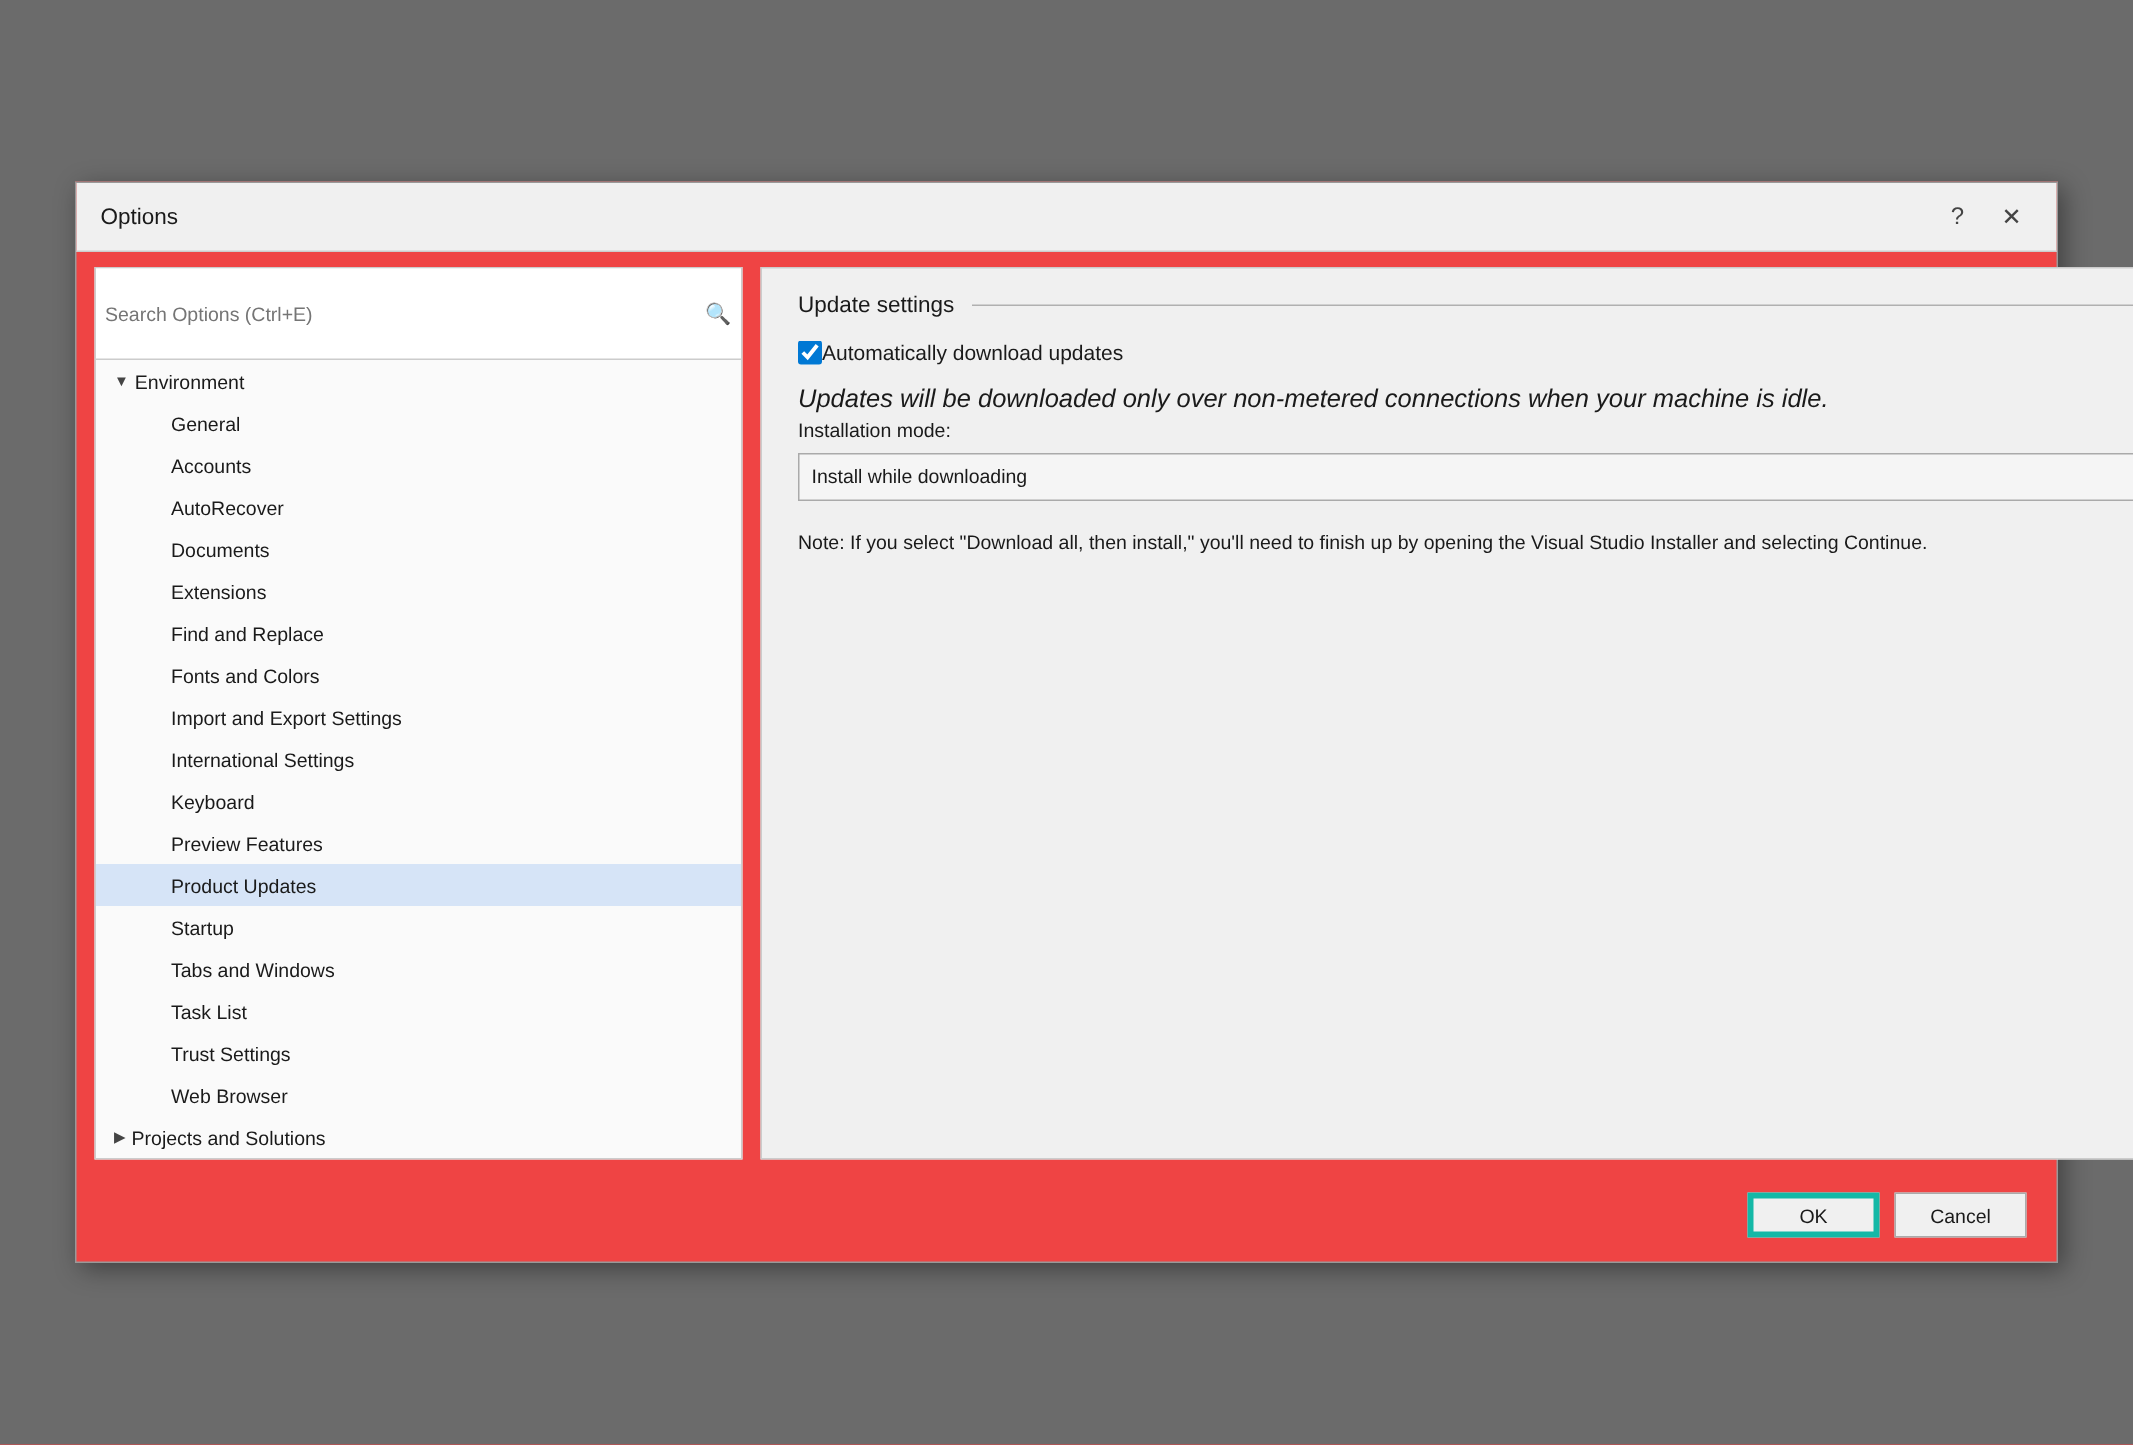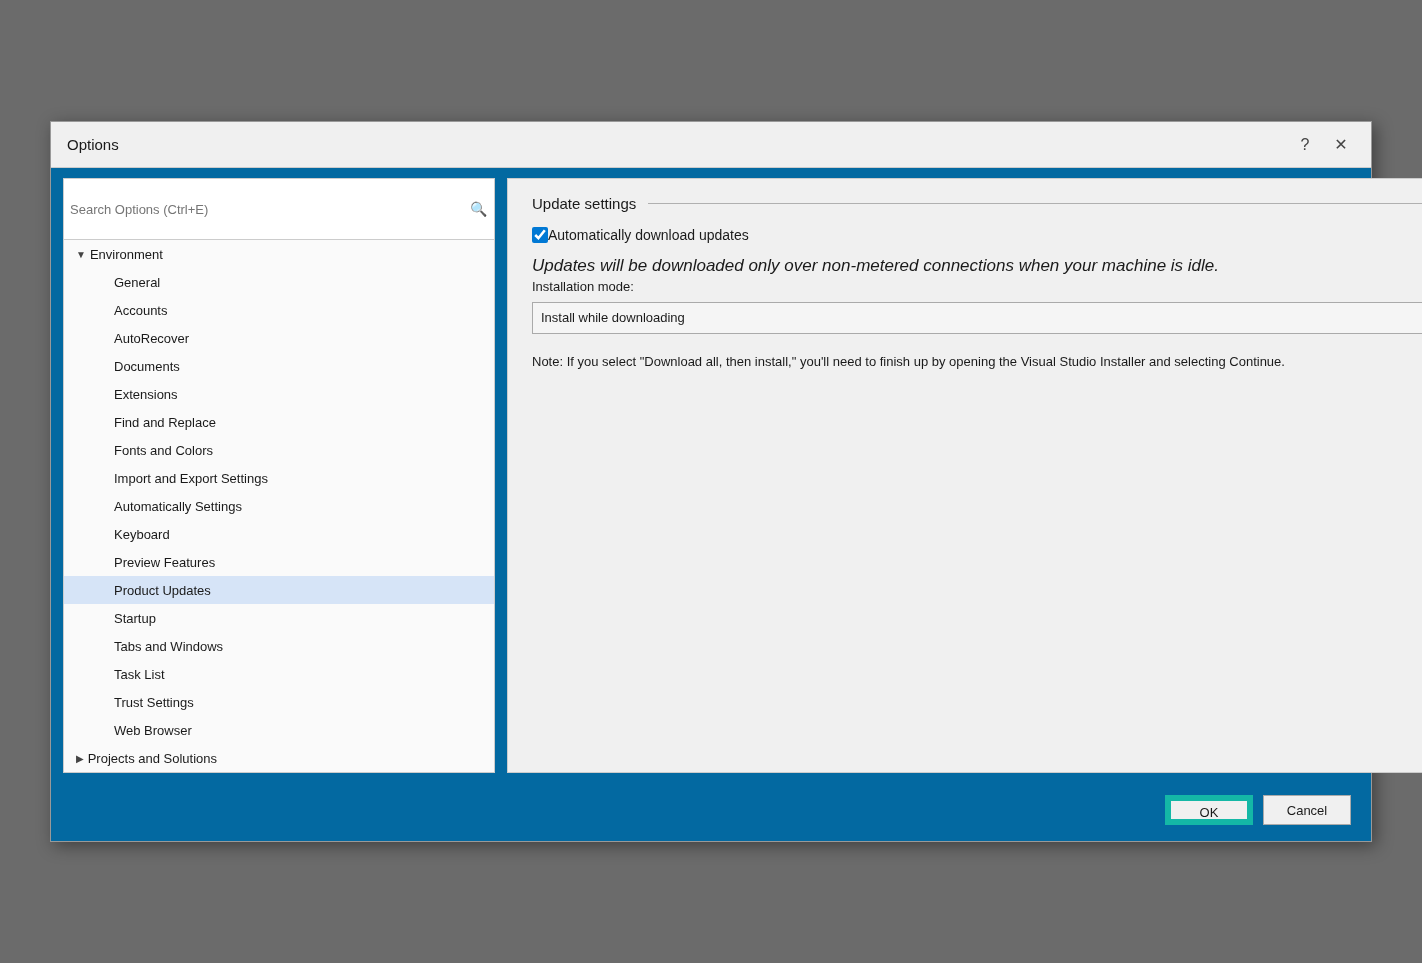--- a/index.html
+++ b/index.html
@@ -7,21 +7,21 @@
       background: #6b6b6b;
       display: flex;
       justify-content: center;
       align-items: center;
       min-height: 100vh;
       font-family: 'Segoe UI', Tahoma, Geneva, Verdana, sans-serif;
       font-size: 14px;
     }
     .dialog {
       width: 1322px;
-      background: #0369a1;
+      background: #ef4444;
       border: 1px solid #999;
       box-shadow: 4px 4px 16px rgba(0,0,0,0.4);
       display: flex;
       flex-direction: column;
     }
     .titlebar {
       background: #f0f0f0;
       border-bottom: 1px solid #ccc;
       display: flex;
       align-items: center;
@@ -203,21 +203,21 @@
       min-width: 88px;
       height: 30px;
       padding: 4px 16px;
       font-size: 13px;
       cursor: pointer;
       border: 1px solid #aaa;
       background: #f0f0f0;
       color: #1a1a1a;
     }
     .footer-btn.primary {
-      border: 6px solid #14b8a6;
+      border: 4px solid #14b8a6;
       background: #f0f0f0;
     }
   </style>
 </head>
 <body>
 
 <div class="dialog">
 
   <div class="titlebar">
     <span class="titlebar-title">Options</span>
@@ -277,21 +277,21 @@
               <span class="label">Fonts and Colors</span>
             </div>
             <div class="tree-item">
               <span class="indent" style="width:24px"></span>
               <span class="arrow" style="width:14px;display:inline-block"></span>
               <span class="label">Import and Export Settings</span>
             </div>
             <div class="tree-item">
               <span class="indent" style="width:24px"></span>
               <span class="arrow" style="width:14px;display:inline-block"></span>
-              <span class="label">Automatically Settings</span>
+              <span class="label">International Settings</span>
             </div>
             <div class="tree-item">
               <span class="indent" style="width:24px"></span>
               <span class="arrow" style="width:14px;display:inline-block"></span>
               <span class="label">Keyboard</span>
             </div>
             <div class="tree-item">
               <span class="indent" style="width:24px"></span>
               <span class="arrow" style="width:14px;display:inline-block"></span>
               <span class="label">Preview Features</span>

